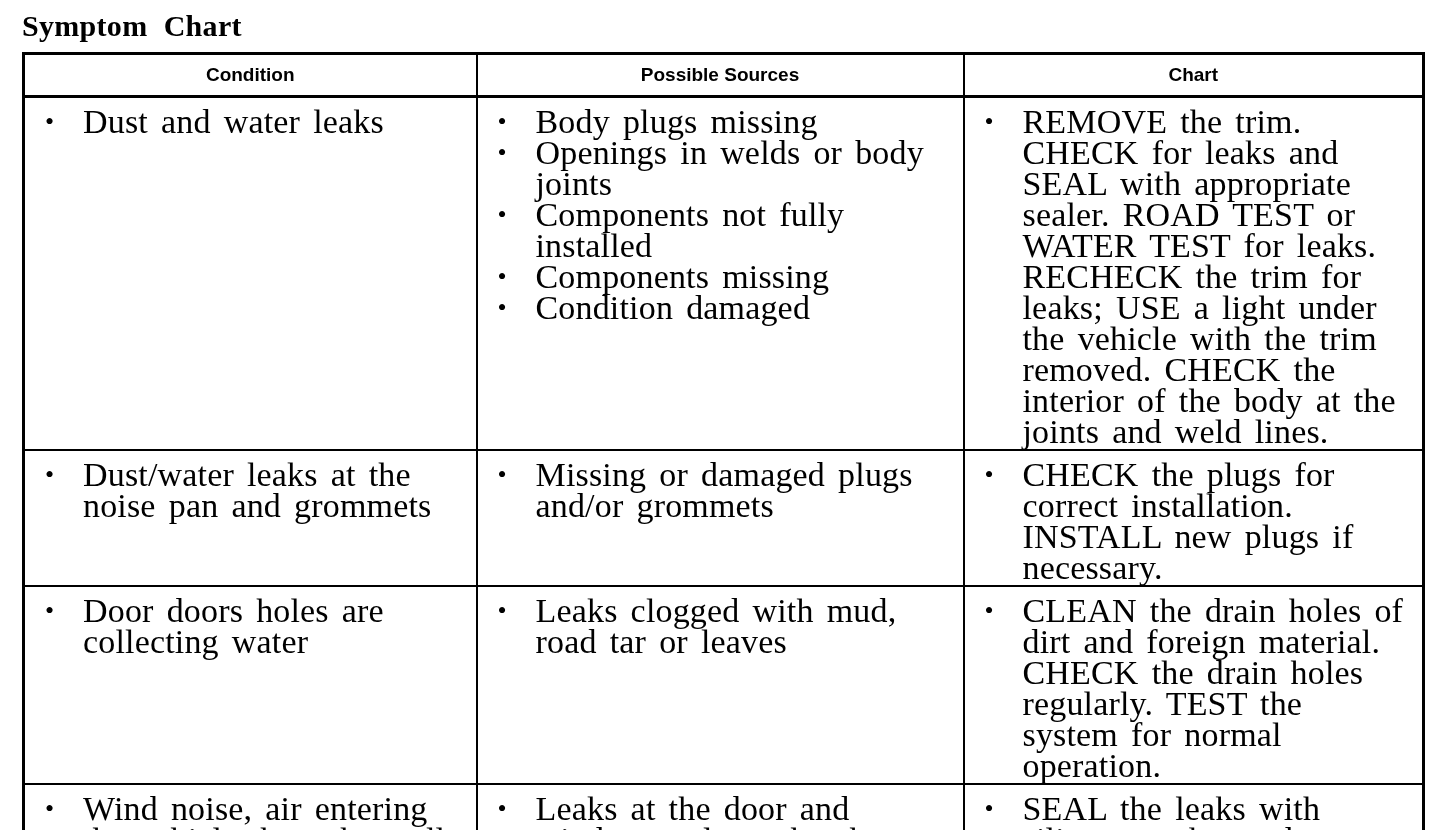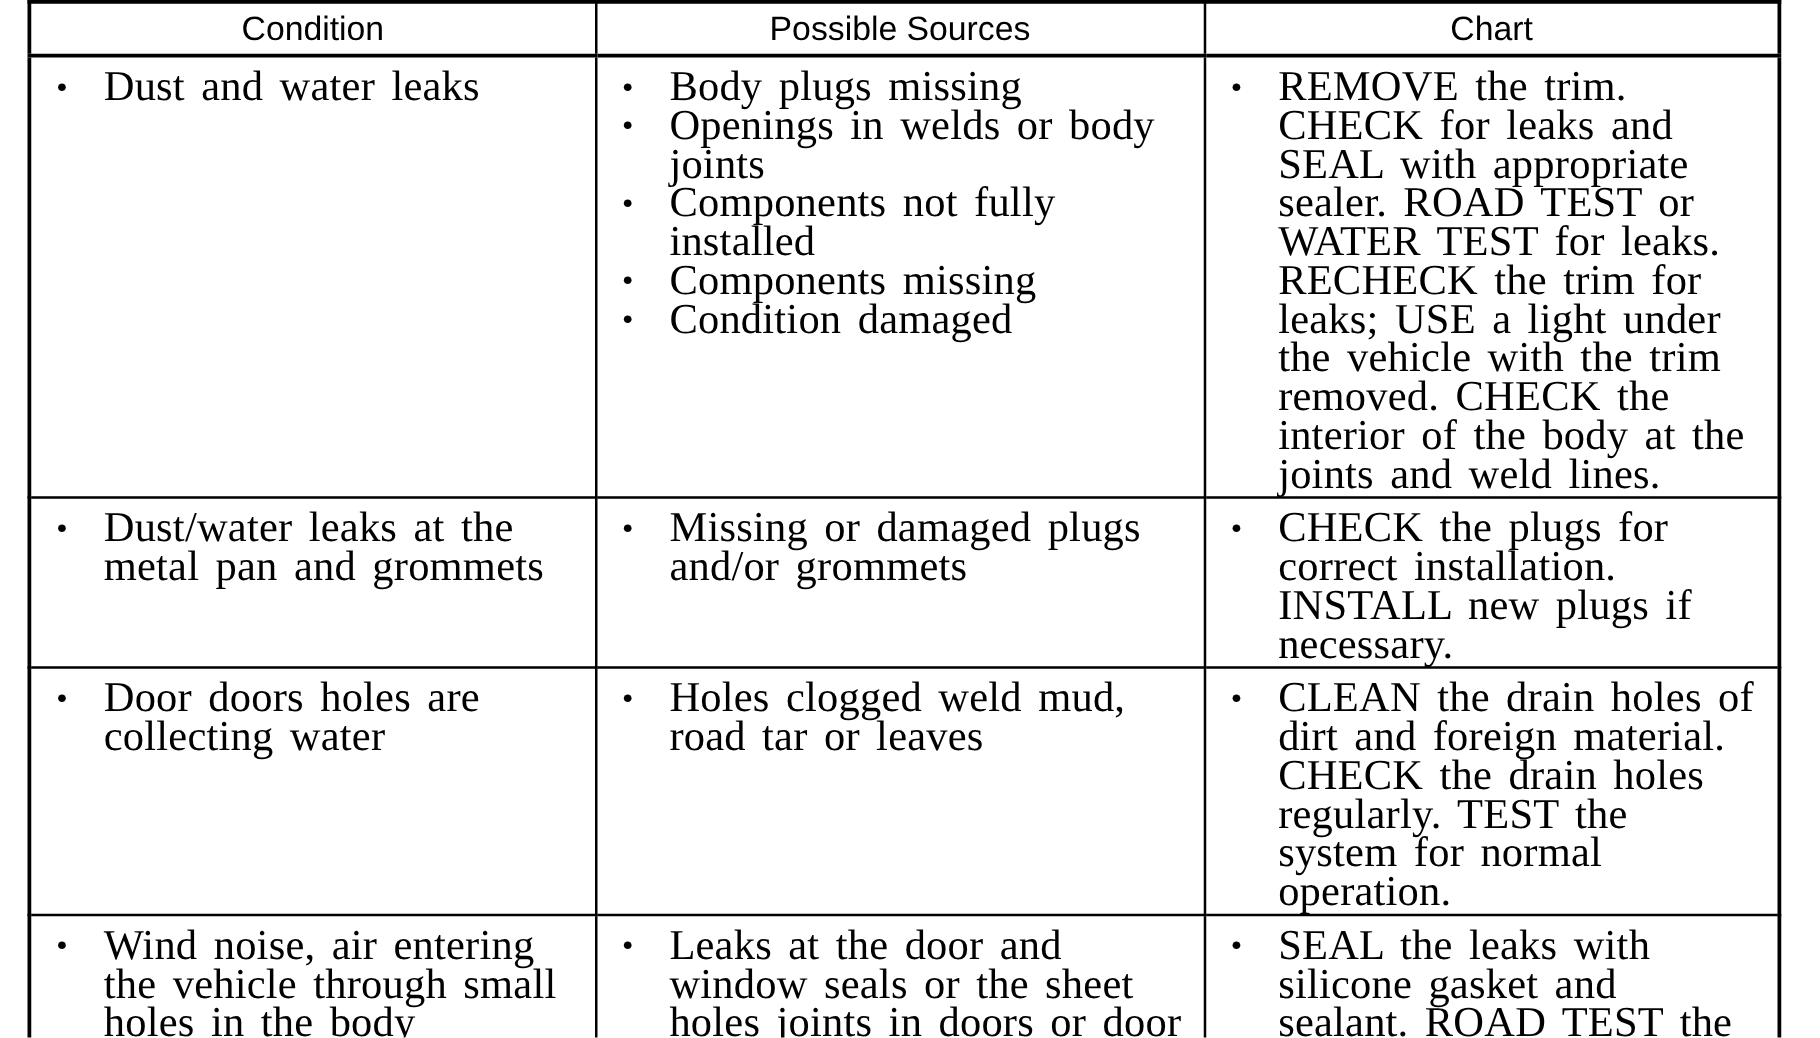--- a/index.html
+++ b/index.html
@@ -33,22 +33,22 @@
     table-layout: fixed;
     width: 1400px;
     margin-left: 22px;
     border: 3px solid #000000;
   }
   col.c1 { width: 453px; }
   col.c2 { width: 487px; }
   col.c3 { width: 460px; }
   .symptom-table th {
     font-family: "Liberation Sans", sans-serif;
-    font-weight: normal;
-    font-size: 27px;
+    font-weight: bold;
+    font-size: 19px;
     line-height: 30px;
     vertical-align: middle;
     height: 36px;
     padding: 2px 4px;
     border: 2px solid #000000;
     border-bottom-width: 3px;
   }
   .symptom-table td {
     vertical-align: top;
     border: 2px solid #000000;
@@ -74,20 +74,21 @@
     font-size: 34px;
     line-height: 31px;
     word-spacing: 0.13em;
     letter-spacing: 0.005em;
   }
 </style>
 </head>
 <body>
 
 <div class="page">
+  <h1 class="title">Symptom Chart</h1>
   <table class="symptom-table">
     <colgroup>
       <col class="c1">
       <col class="c2">
       <col class="c3">
     </colgroup>
     <thead>
       <tr>
         <th>Condition</th>
         <th>Possible Sources</th>
@@ -128,21 +129,21 @@
             <div class="bullet-item">
               <span class="bullet">•</span>
               <span class="bullet-text">REMOVE the trim. CHECK for leaks and SEAL with appropriate sealer. ROAD TEST or WATER TEST for leaks. RECHECK the trim for leaks; USE a light under the vehicle with the trim removed. CHECK the interior of the body at the joints and weld lines.</span>
             </div>
           </td>
         </tr>
         <tr>
           <td>
             <div class="bullet-item">
               <span class="bullet">•</span>
-              <span class="bullet-text">Dust/water leaks at the metal pan and grommets</span>
+              <span class="bullet-text">Dust/water leaks at the noise pan and grommets</span>
             </div>
           </td>
           <td>
             <div class="bullet-item">
               <span class="bullet">•</span>
               <span class="bullet-text">Missing or damaged plugs and/or grommets</span>
             </div>
           </td>
           <td>
             <div class="bullet-item">
@@ -154,21 +155,21 @@
         <tr>
           <td>
             <div class="bullet-item">
               <span class="bullet">•</span>
               <span class="bullet-text">Door doors holes are collecting water</span>
             </div>
           </td>
           <td>
             <div class="bullet-item">
               <span class="bullet">•</span>
-              <span class="bullet-text">Holes clogged weld mud, road tar or leaves</span>
+              <span class="bullet-text">Leaks clogged with mud, road tar or leaves</span>
             </div>
           </td>
           <td>
             <div class="bullet-item">
               <span class="bullet">•</span>
               <span class="bullet-text">CLEAN the drain holes of dirt and foreign material. CHECK the drain holes regularly. TEST the system for normal operation.</span>
             </div>
           </td>
         </tr>
         <tr>

